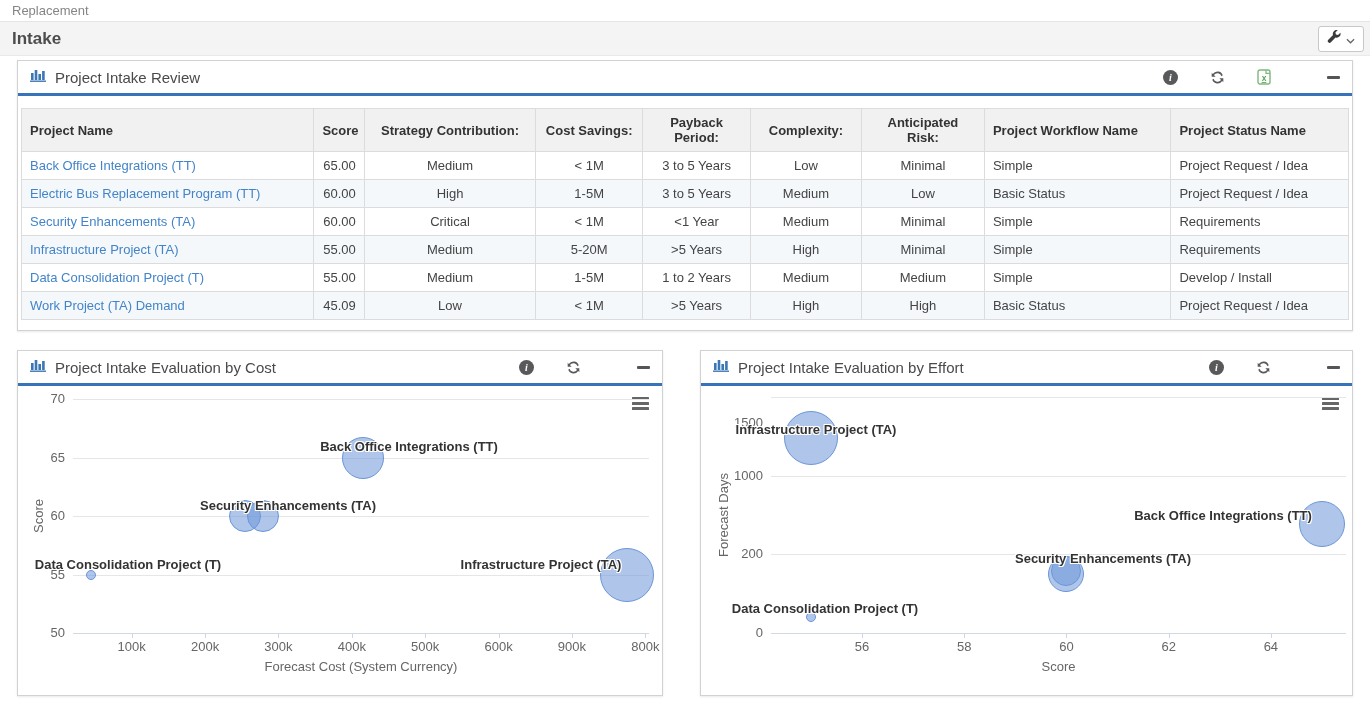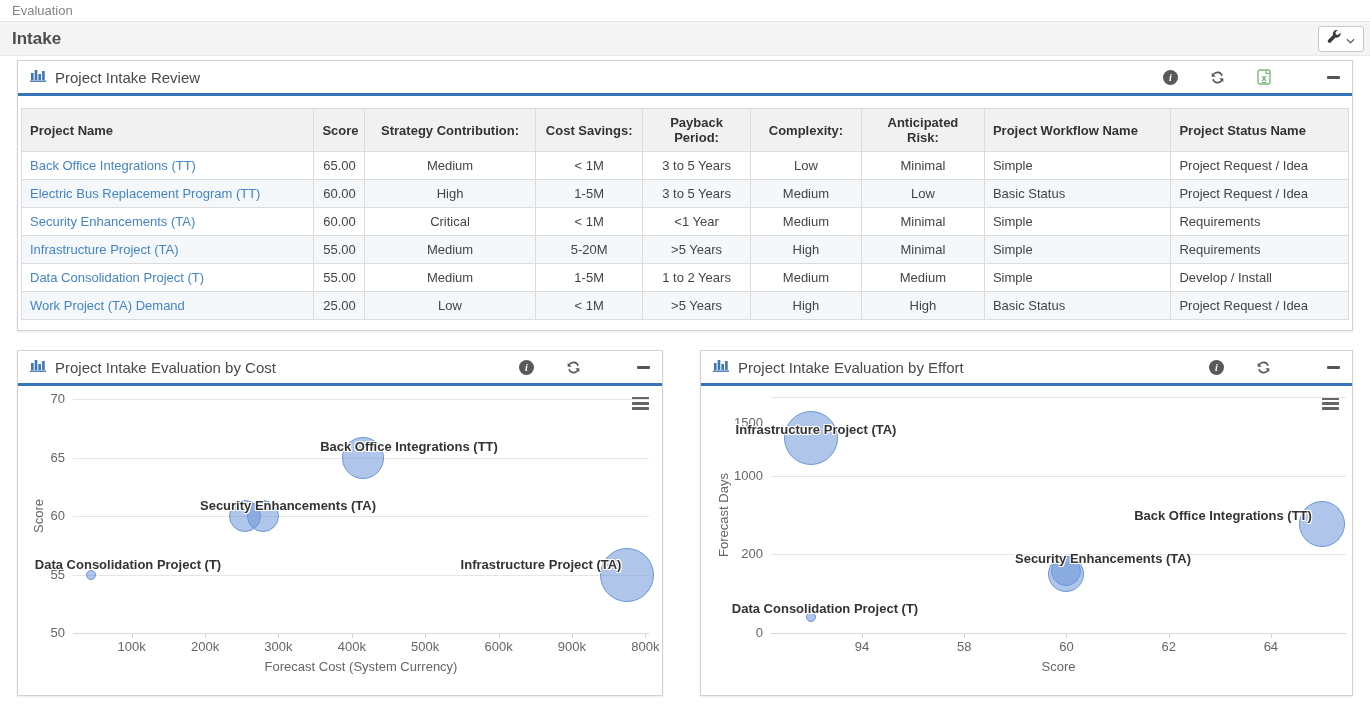--- a/index.html
+++ b/index.html
@@ -51,21 +51,21 @@
   .dlabel { position:absolute; transform:translate(-50%,-50%); font-weight:bold; color:#333; white-space:nowrap;
     text-shadow:1px 1px 0 #fff,-1px -1px 0 #fff,1px -1px 0 #fff,-1px 1px 0 #fff,0 1px 0 #fff,0 -1px 0 #fff; }
   .yaxis-title { position:absolute; color:#666; transform:translate(-50%,-50%) rotate(-90deg); white-space:nowrap; }
   .xaxis-title { position:absolute; color:#666; transform:translateX(-50%); }
   .ctx-menu { position:absolute; top:11px; right:13px; width:17px; cursor:pointer; }
   .ctx-menu i { display:block; height:3px; background:#666; margin-bottom:2px; border-radius:0.5px; }
 </style>
 </head>
 <body>
 
-<div class="breadcrumb-bar">Evaluation</div>
+<div class="breadcrumb-bar">Replacement</div>
 
 <div class="title-bar">
   <span class="page-title">Intake</span>
   <span class="config-btn">
     <span><svg width="14" height="14" viewBox="0 0 16 16">
           <path fill="#3b3b3b" d="M15.3 3.1l-2.7 2.7-2.4-.6-.6-2.4L12.3.1a4.4 4.4 0 0 0-5.4 5.7L1.5 11a2.1 2.1 0 0 0 3 3l5.2-5.4a4.4 4.4 0 0 0 5.6-5.5z"></path>
         </svg></span>
     <span><svg width="9" height="6" viewBox="0 0 10 6">
           <path d="M1 1l4 4 4-4" stroke="#666" stroke-width="1.4" fill="none"></path>
         </svg></span>
@@ -180,21 +180,21 @@
             <td class="ac">Medium</td>
             <td class="ac">1-5M</td>
             <td class="ac">1 to 2 Years</td>
             <td class="ac">Medium</td>
             <td class="ac">Medium</td>
             <td class="al">Simple</td>
             <td class="al">Develop / Install</td>
           </tr>
           <tr>
             <td class="al"><a href="#">Work Project (TA) Demand</a></td>
-            <td class="ar">25.00</td>
+            <td class="ar">45.09</td>
             <td class="ac">Low</td>
             <td class="ac">&lt; 1M</td>
             <td class="ac">&gt;5 Years</td>
             <td class="ac">High</td>
             <td class="ac">High</td>
             <td class="al">Basic Status</td>
             <td class="al">Project Request / Idea</td>
           </tr>
         </tbody>
     </table>
@@ -302,21 +302,21 @@
           </span>
       <div class="gridline axisline" style="left: 70px; width: 575px; top: 247px;"></div>
           <div class="ytick-label" style="left: 0px; width: 62px; top: 239px;">0</div>
           <div class="gridline" style="left: 70px; width: 575px; top: 168.333px;"></div>
           <div class="ytick-label" style="left: 0px; width: 62px; top: 160.333px;">200</div>
           <div class="gridline" style="left: 70px; width: 575px; top: 89.6667px;"></div>
           <div class="ytick-label" style="left: 0px; width: 62px; top: 81.6667px;">1000</div>
           <div class="gridline" style="left: 70px; width: 575px; top: 11px;"></div>
           <div class="ytick-label" style="left: 0px; width: 62px; top: 3px; margin-top: 26px;">1500</div>
           <div class="xtick-mark" style="left: 160.978px; top: 247px;"></div>
-          <div class="xtick-label" style="left: 160.978px; top: 253px;">94</div>
+          <div class="xtick-label" style="left: 160.978px; top: 253px;">56</div>
           <div class="xtick-mark" style="left: 263.2px; top: 247px;"></div>
           <div class="xtick-label" style="left: 263.2px; top: 253px;">58</div>
           <div class="xtick-mark" style="left: 365.422px; top: 247px;"></div>
           <div class="xtick-label" style="left: 365.422px; top: 253px;">60</div>
           <div class="xtick-mark" style="left: 467.644px; top: 247px;"></div>
           <div class="xtick-label" style="left: 467.644px; top: 253px;">62</div>
           <div class="xtick-mark" style="left: 569.867px; top: 247px;"></div>
           <div class="xtick-label" style="left: 569.867px; top: 253px;">64</div>
           <div class="yaxis-title" style="left: 22px; top: 129px;">Forecast Days</div>
           <div class="xaxis-title" style="left: 357.5px; top: 273px;">Score</div>

